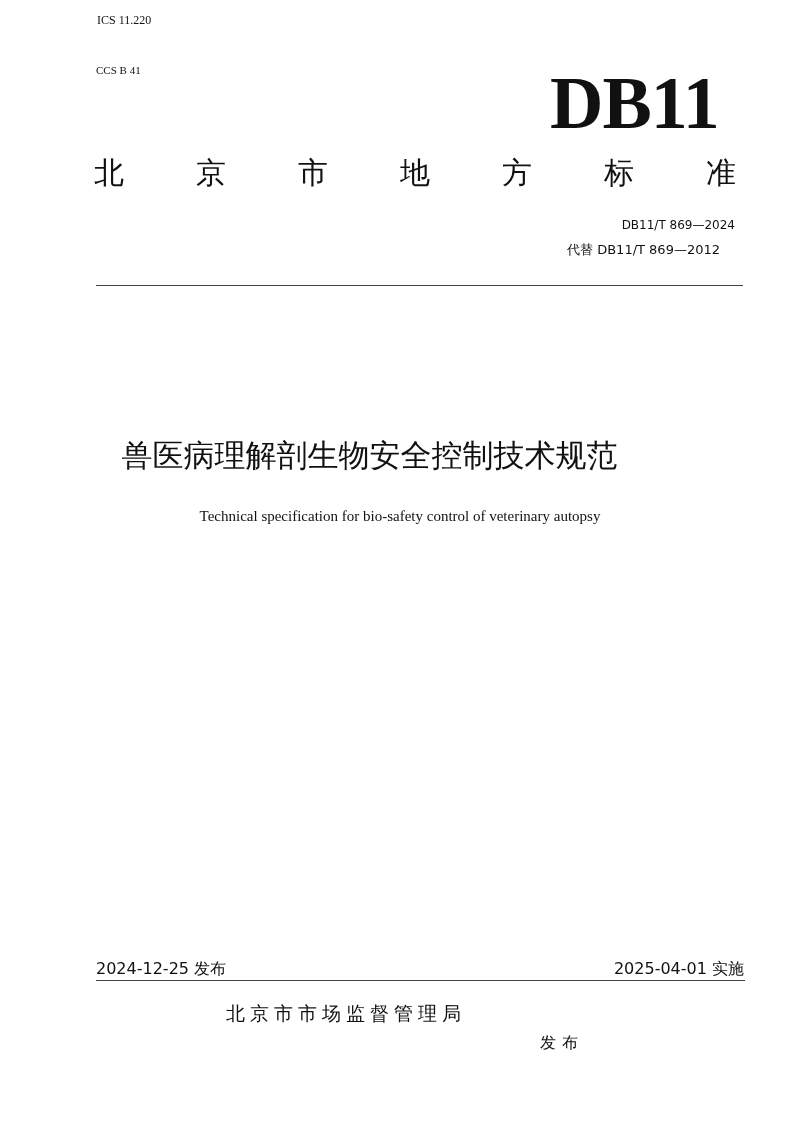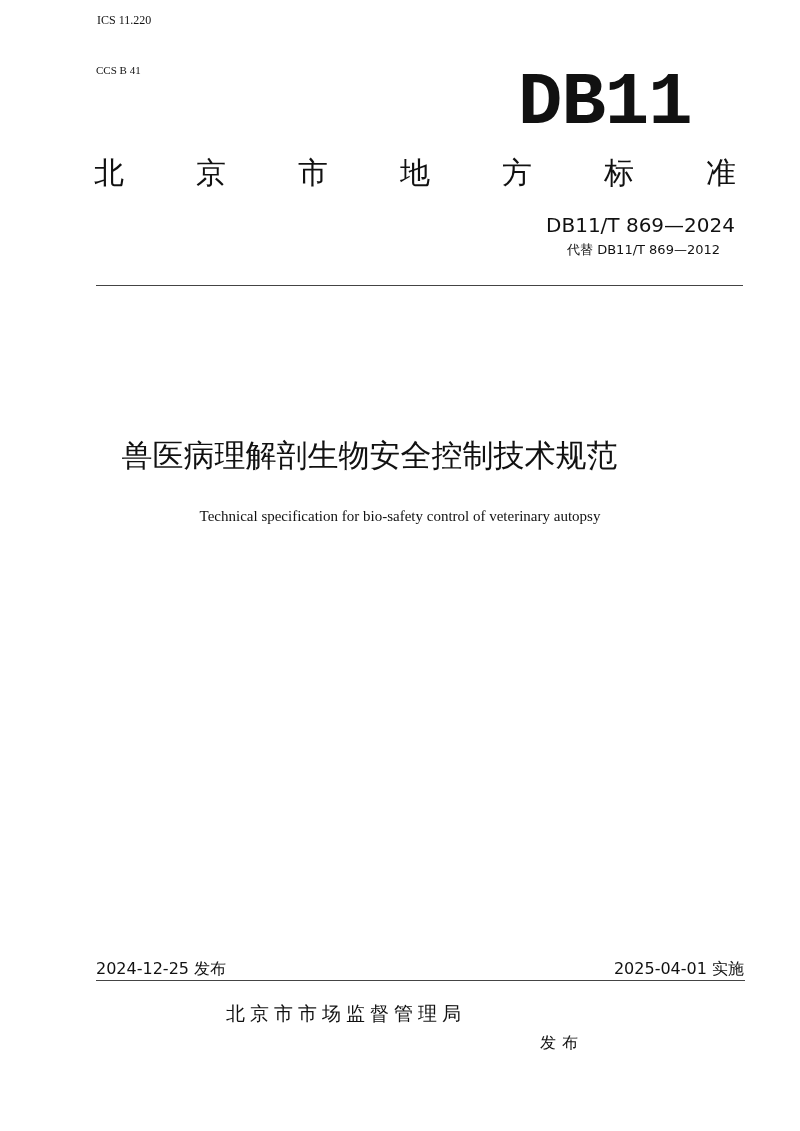--- a/index.html
+++ b/index.html
@@ -1,29 +1,29 @@
 <!DOCTYPE html>
 <html><head>
 <meta charset="utf-8">
 <style>
   html, body { margin: 0; padding: 0; background: #ffffff; }
   body { width: 800px; height: 1131px; position: relative; overflow: hidden; color: #111; }
   .abs { position: absolute; }
   .mono { font-family: Liberation Serif, serif; }
   .sans { font-family: "DejaVu Sans", "Liberation Sans", sans-serif; }
-  .serif { font-family: Liberation Mono, monospace; }
+  .serif { font-family: Liberation Serif, serif; margin-left: 32px; }
 
   .ics { left: 97px; top: 12px; font-size: 12px; line-height: 16px; }
   .ccs { left: 96px; top: 62px; font-size: 11px; line-height: 16px; }
   .db-logo { left: 518px; top: 66px; font-size: 74px; font-weight: bold; line-height: 74px; letter-spacing: -1px; }
 
   .std-title { left: 94px; top: 153px; width: 642px; display: flex; justify-content: space-between; font-size: 30px; line-height: 40px; }
   .std-title span { display: inline-block; }
 
-  .code { right: 65px; top: 214px; font-size: 20px; line-height: 22px; text-align: right; }
+  .code { right: 65px; top: 214px; font-size: 12px; line-height: 22px; text-align: right; }
   .replace { right: 80px; top: 241px; font-size: 13px; line-height: 18px; }
 
   .rule-top { left: 96px; top: 285px; width: 647px; height: 0; border-top: 1.5px solid #444; }
 
   .cn-title { left: 0; width: 739px; top: 433px; text-align: center; font-size: 31px; line-height: 44px; letter-spacing: 0px; }
   .en-title { left: 0; width: 800px; top: 505px; text-align: center; font-size: 15px; line-height: 22px; }
 
   .date-left { left: 96px; top: 958px; font-size: 16px; line-height: 22px; }
   .date-right { right: 56px; top: 958px; font-size: 16px; line-height: 22px; text-align: right; }
   .rule-bottom { left: 96px; top: 980px; width: 649px; height: 0; border-top: 1.5px solid #444; }

